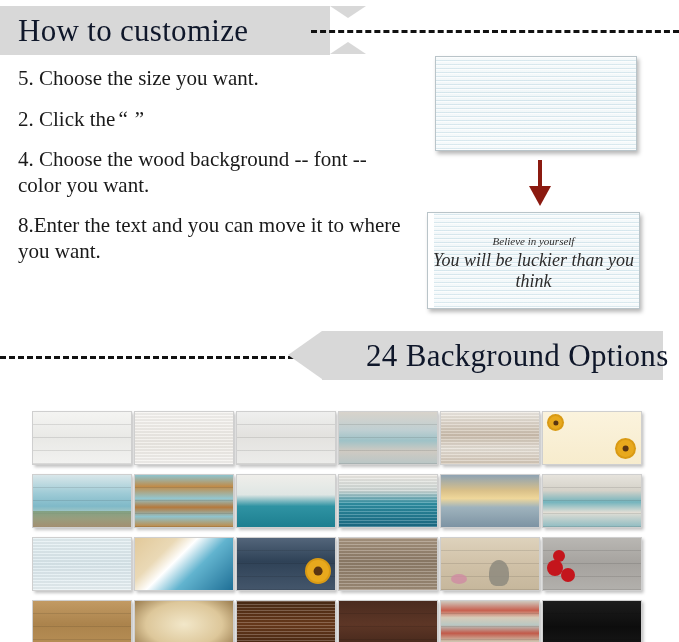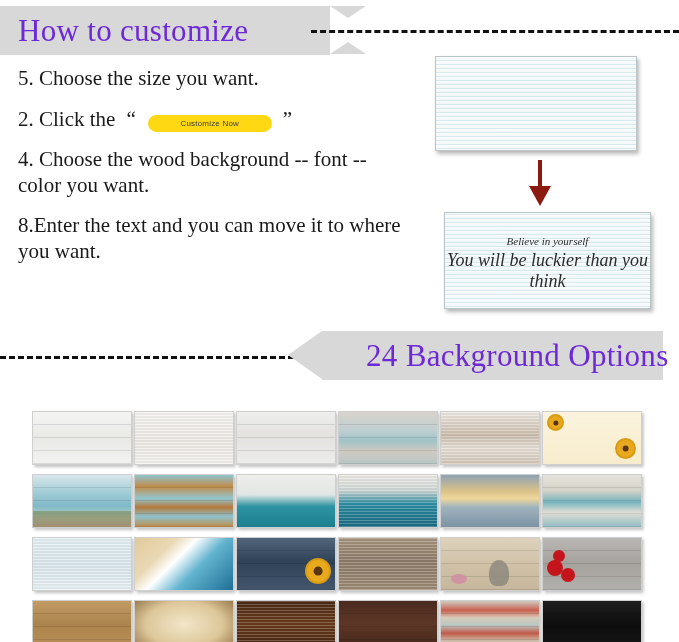--- a/index.html
+++ b/index.html
@@ -6,21 +6,21 @@
   body{
     width:679px;height:642px;overflow:hidden;position:relative;
     background:#ffffff;
     font-family:"Liberation Serif", serif;
   }
   .stage{position:absolute;left:0;top:0;width:679px;height:642px;}
 
   
   .banner{position:absolute;background:#d8d8d8;display:flex;align-items:center;}
   .banner-title{
-    color:#6d28d9;font-family:"Liberation Serif", serif;
+    color:#0f172a;font-family:"Liberation Serif", serif;
     font-weight:normal;white-space:nowrap;letter-spacing:.3px;
   }
   #banner-top{left:0;top:6px;width:330px;height:49px;}
   #banner-top .banner-title{font-size:31px;padding-left:18px;line-height:1;}
   
   .notch-right{
     position:absolute;right:-36px;top:0;width:0;height:0;
     border-top:24.5px solid #d8d8d8;
     border-bottom:24.5px solid #d8d8d8;
     border-right:36px solid transparent;
@@ -49,37 +49,37 @@
   #dash-top{left:311px;top:30px;width:368px;}
   #dash-bottom{left:0px;top:356px;width:312px;}
 
   
   .steps{position:absolute;left:18px;top:66px;width:390px;}
   .step{
     font-family:"Liberation Serif", serif;
     font-size:21px;color:#1a1a1a;line-height:1.22;
     margin-bottom:15px;display:block;
   }
-  .step.inline{display:flex;align-items:flex-end;flex-wrap:nowrap;gap:8px;}
+  .step.inline{display:flex;align-items:center;flex-wrap:nowrap;}
   .quote{font-size:21px;color:#1a1a1a;margin:0 4px 0 3px;}
   .cta-pill{
     display:inline-flex;align-items:center;justify-content:center;
     background:#ffd814;color:#3a3a3a;border-radius:14px;
     width:124px;height:17px;font-family:"Liberation Sans", sans-serif;
     font-size:8px;letter-spacing:.2px;
   }
 
   
   .panel{
     position:absolute;border:1px solid #b9c4c9;
     box-shadow:2px 3px 4px rgba(0,0,0,.28);
     overflow:hidden;
   }
   #demo-blank{left:435px;top:56px;width:200px;height:93px;}
-  #demo-text{left:444px;top:212px;width:205px;height:95px;}
+  #demo-text{left:427px;top:212px;width:205px;height:95px;padding-left:6px;}
   .wood-blue{
     width:100%;height:100%;
     background:
       repeating-linear-gradient(0deg,
         rgba(255,255,255,.85) 0px, rgba(255,255,255,.85) 1px,
         rgba(205,225,233,.55) 1px, rgba(205,225,233,.55) 2px,
         rgba(255,255,255,.6) 2px, rgba(255,255,255,.6) 4px),
       linear-gradient(180deg,#e8f2f5 0%,#dceaef 40%,#e9f3f6 100%);
   }
   .sign-caption{
@@ -161,21 +161,20 @@
     <span class="notch-cut"></span>
   </div>
   <div class="dashed" id="dash-top"></div>
 
   <div class="steps">
     <div class="step">5. Choose the size you want.</div>
 
     <div class="step inline">
       <span>2. Click the</span>
       <span class="quote">“</span>
-      <span class="cta-pill">Customize Now</span>
       <span class="quote">”</span>
     </div>
 
     <div class="step">4. Choose the wood background -- font -- color you want.</div>
     <div class="step">8.Enter the text and you can move it to where you want.</div>
   </div>
 
   <div class="panel" id="demo-blank">
     <div class="wood-blue"></div>
   </div>

